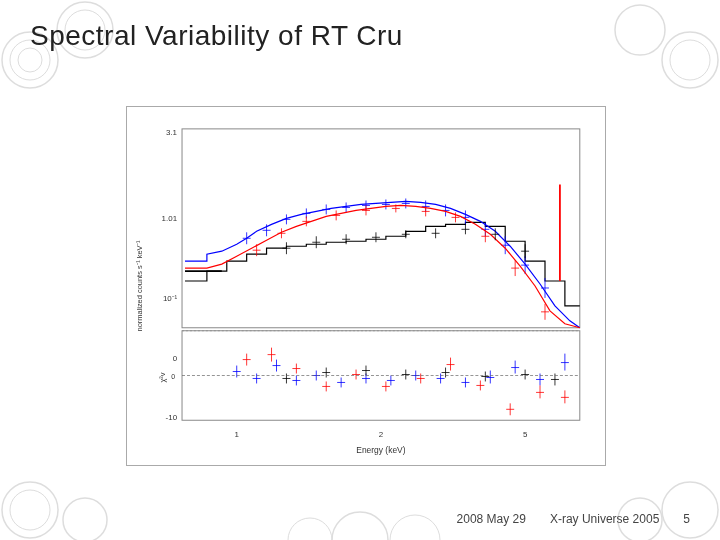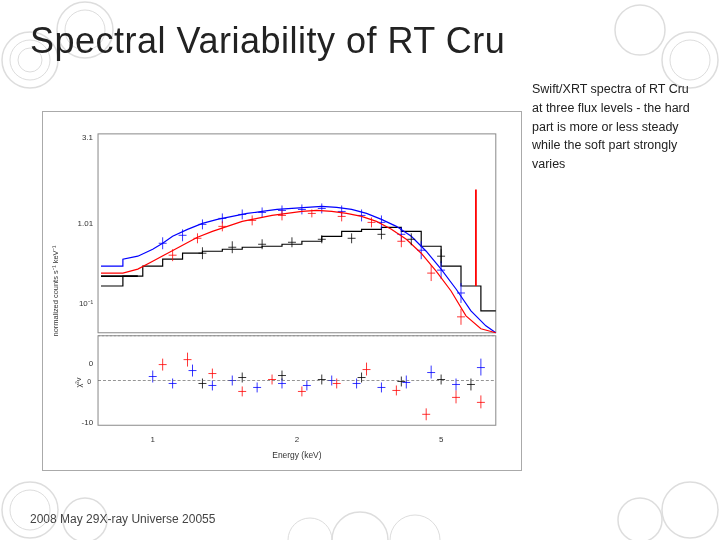--- a/index.html
+++ b/index.html
@@ -23,21 +23,21 @@
     .main-content {
       position: relative;
       z-index: 1;
       padding: 20px 30px 10px 30px;
       height: 100%;
       display: flex;
       flex-direction: column;
     }
 
     .title {
-      font-size: 36px;
+      font-size: 28px;
       font-weight: normal;
       color: #222;
       margin-bottom: 14px;
       letter-spacing: 0.5px;
     }
 
     .content-row {
       display: flex;
       flex: 1;
       gap: 10px;
@@ -64,25 +64,26 @@
       width: 170px;
       font-size: 12.5px;
       color: #222;
       line-height: 1.5;
       padding-top: 4px;
       flex-shrink: 0;
     }
 
     .footer-row {
       display: flex;
-      justify-content: flex-start;
+      justify-content: flex-end;
       align-items: center;
       padding: 6px 0 4px 0;
       font-size: 12px;
       color: #444;
+      gap: 24px;
     }
 
     
     .chart-svg {
       width: 100%;
       height: 100%;
     }
   </style>
 </head>
 <body>
@@ -322,21 +323,20 @@
 
           <line x1="55" y1="270" x2="455" y2="270" stroke="#666" stroke-width="0.7" stroke-dasharray="3,2"></line>
 
           <text x="48" y="274" font-size="7" fill="#333" text-anchor="end">0</text>
 
           <text x="20" y="290" font-size="7.5" fill="#333" text-anchor="middle" transform="rotate(-90, 20, 272)">χ²v</text>
         </svg>
       </div>
     </div>
 
-    <div class="sidebar-text">Swift/XRT spectra of RT Cru at three flux levels - the hard part is more or less steady while the soft part strongly varies</div>
   </div>
 
   <div class="footer-row">
     <span>2008 May 29</span>
     <span>X-ray Universe 2005</span>
     <span>5</span>
   </div>
 </div>
 
 </body></html>

